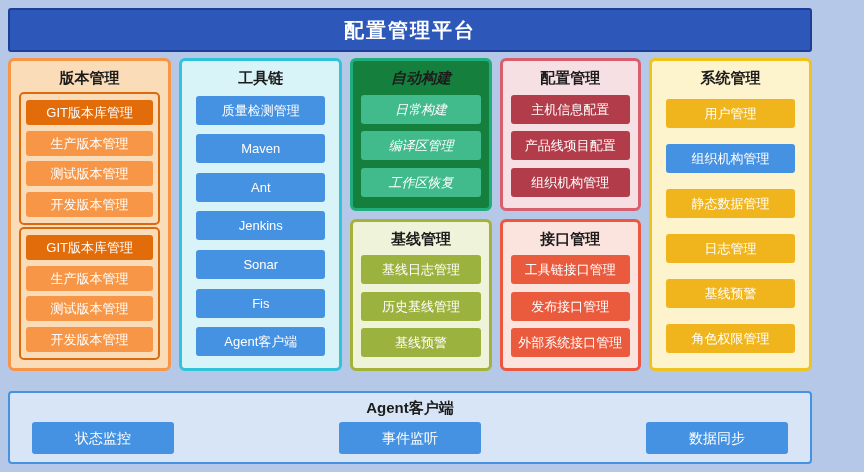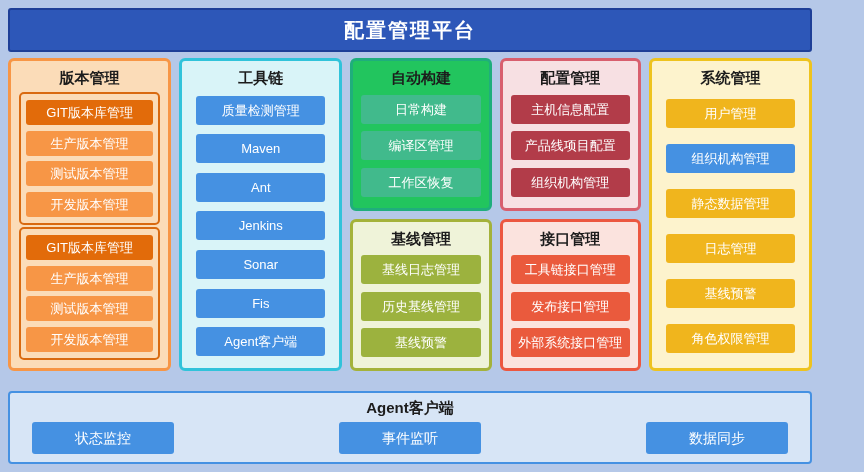--- a/index.html
+++ b/index.html
@@ -32,21 +32,21 @@
   .items{flex:1;display:flex;flex-direction:column;justify-content:space-around;gap:2px;min-height:0;}
 
   .btn{
     color:#ffffff;font-size:13px;line-height:1;text-align:center;
     padding:8px 2px;border-radius:3px;white-space:nowrap;overflow:hidden;
   }
 
   
   .panel-version{border-color:#f79646;background:#fbdcb8;}
   .panel-toolchain{border-color:#31c3da;background:#d9f4f8;}
-  .panel-autobuild{border-color:#1fae7c;background:#22c55e;}
+  .panel-autobuild{border-color:#1fae7c;background:#15803d;font-style:italic;}
   .panel-baseline{border-color:#a4b23a;background:#eff3d9;}
   .panel-config{border-color:#d85f6e;background:#f7e0e3;}
   .panel-interface{border-color:#ec5740;background:#fbe3de;}
   .panel-system{border-color:#eec31e;background:#fdf3cd;}
 
   
   .btn-orange{background:#f79646;}
   .btn-orange-dark{background:#e26b0a;}
   .btn-blue{background:#4591e2;}
   .btn-green{background:#41ba8c;}

